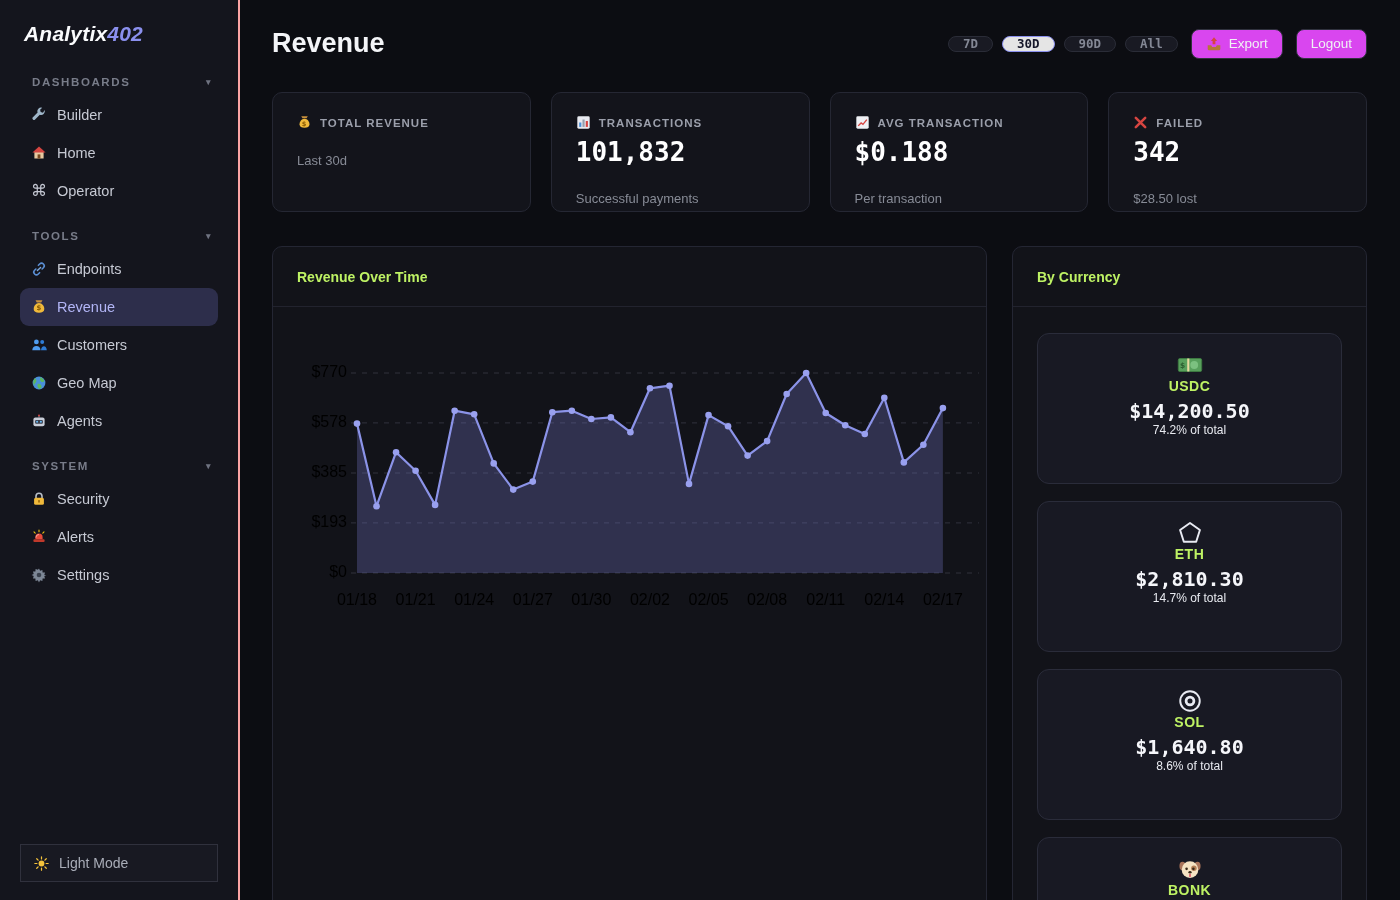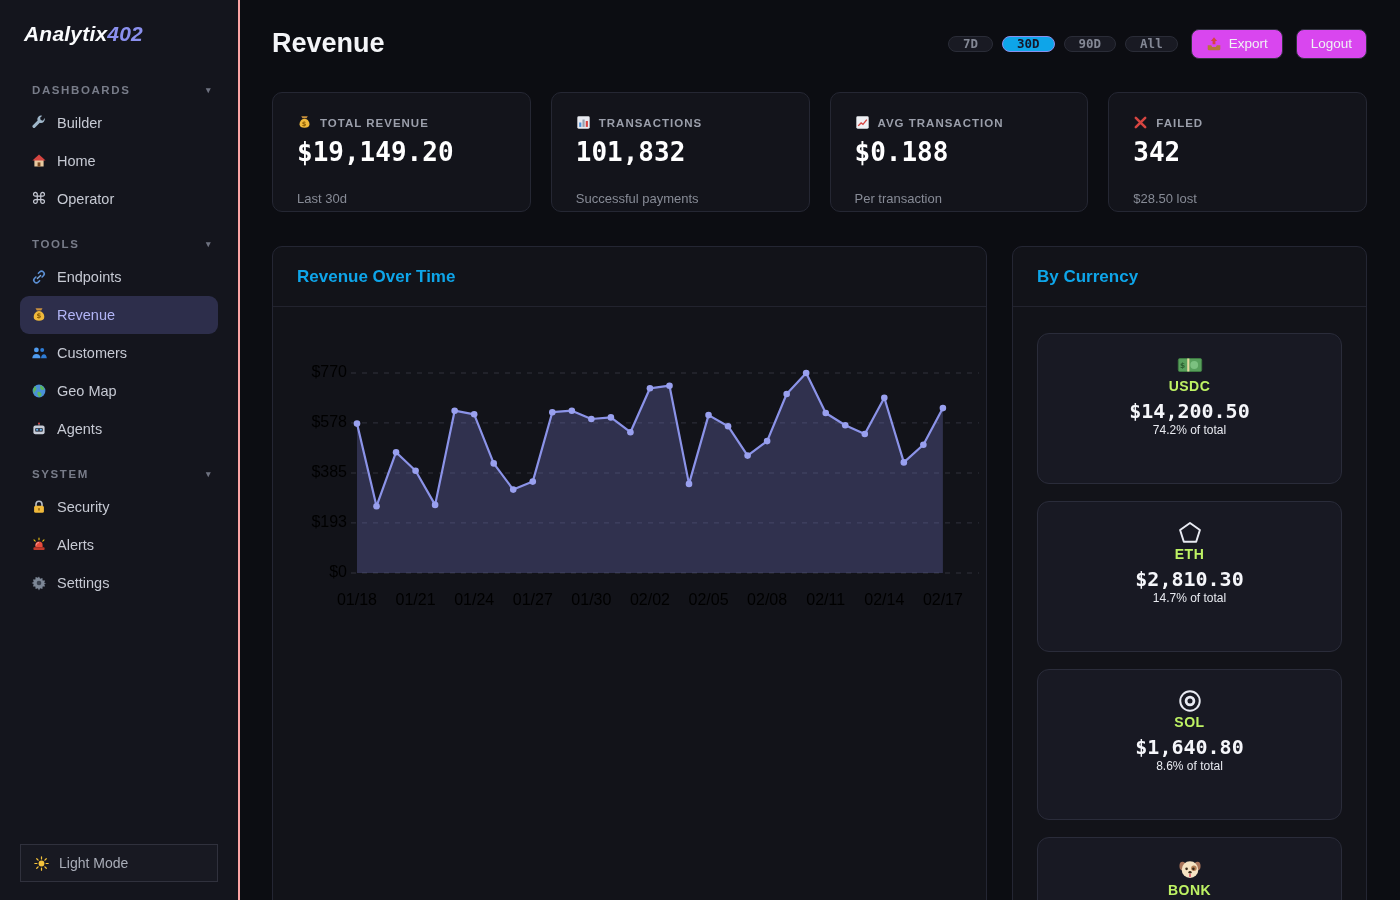--- a/index.html
+++ b/index.html
@@ -19,21 +19,21 @@
   }
   .logo { padding:0 24px; font-size:21px; font-weight:bold; font-style:italic; color:#fafbfd; letter-spacing:.2px; }
   .logo .accent { color:#8b90ee; }
   .nav { flex:1; margin-top:30px; }
   .section-label {
     display:flex; justify-content:space-between; align-items:center;
     padding:0 26px 0 32px; margin:20px 0 8px;
     color:#787c89; font-size:11.5px; font-weight:bold; letter-spacing:1.6px;
     cursor:pointer;
   }
-  .section-label:first-child { margin-top:8px; }
+  .section-label:first-child { margin-top:0; }
   .section-label .arrow { font-size:9px; color:#6e7280; }
   .nav-item {
     height:38px; margin:0 20px; padding:0 11px; border-radius:9px;
     display:flex; align-items:center; gap:10px;
     color:#c6c9d3; font-size:14.5px; cursor:pointer;
   }
   .nav-item.active { background:#2d2e4b; color:#b2b5f6; }
   .theme-toggle {
     margin:0 20px; height:38px; flex:none;
     border:1px solid #30313d; border-radius:0; background:#181922;
@@ -53,42 +53,42 @@
   .main { flex:1; padding:28px 33px 0 32px; display:flex; flex-direction:column; }
   .topbar { display:flex; justify-content:space-between; align-items:center; }
   .page-title { font-size:27px; font-weight:bold; color:#f4f5f8; }
   .controls { display:flex; align-items:center; gap:9px; }
   .pill {
     height:16px; padding:0 14px; border-radius:14px;
     background:#191a23; border:1px solid #2a2c37; color:#848895;
     font-family:"DejaVu Sans Mono", monospace; font-size:12.5px; font-weight:bold;
     display:flex; align-items:center; cursor:pointer;
   }
-  .pill.active { background:#0ea5e9; border-color:#8b90ee; color:#16172a; }
+  .pill.active { background:#e5e5e5; border-color:#8b90ee; color:#16172a; }
   .btn {
     height:30px; padding:0 14px; border-radius:8px; margin-left:4px;
     background:#d946ef; border:1px solid #30323e; color:#f0f1f5;
     font-size:13.5px; font-weight:normal;
     display:flex; align-items:center; gap:7px; cursor:pointer;
   }
 
   
   .stats-row { display:grid; grid-template-columns:repeat(4,1fr); gap:20px; margin-top:33px; }
   .stat-card {
     height:120px; background:#13141b; border:1px solid #252733; border-radius:10px;
     padding:22px 24px;
   }
   .stat-label { display:flex; align-items:center; gap:8px; color:#9b9fab; font-size:11.5px; font-weight:bold; letter-spacing:1px; }
   .stat-value { font-family:"DejaVu Sans Mono", monospace; font-weight:bold; font-size:26px; color:#ffffff; margin-top:8px; line-height:1.15; }
   .stat-sub { color:#878b96; font-size:13px; margin-top:23px; }
 
   
   .charts-row { display:grid; grid-template-columns:1fr 355px; gap:25px; margin-top:34px; height:720px; }
   .panel { background:#121319; border:1px solid #242633; border-radius:10px; overflow:hidden; display:flex; flex-direction:column; }
-  .panel-header { height:60px; flex:none; padding:0 24px; display:flex; align-items:center; border-bottom:1px solid #22232e; font-size:17px; font-weight:bold; color:#0ea5e9; }
+  .panel-header { height:60px; flex:none; padding:0 24px; display:flex; align-items:center; border-bottom:1px solid #22232e; font-size:14px; font-weight:bold; color:#bef264; }
   .chart-body { padding-top:10px; }
 
   
   .cur-list { padding:26px 24px; display:flex; flex-direction:column; gap:17px; }
   .cur-card {
     background:#181923; border:1px solid #2a2c3a; border-radius:12px;
     padding:18px 20px 20px; text-align:center; height:151px; flex:none;
     display:flex; flex-direction:column; align-items:center;
   }
   .cur-name { font-size:14px; font-weight:bold; letter-spacing:.5px; color:#bef264; margin-top:0; }
@@ -276,21 +276,20 @@
       <div class="stat-label">
         <span class="icon ic15">
             <svg viewBox="0 0 16 16">
               <path d="M5.8 3.4h4.4l1.3-2.1H4.5z" fill="#c9913d"></path>
               <path d="M8 3.9C4.8 3.9 2.7 7 2.7 9.9c0 2.5 2 3.8 5.3 3.8s5.3-1.3 5.3-3.8C13.3 7 11.2 3.9 8 3.9z" fill="#f0b93b"></path>
               <text x="8" y="11.2" font-size="7" font-weight="bold" text-anchor="middle" fill="#8a5a00" font-family="DejaVu Sans, sans-serif">$</text>
             </svg>
           </span>
         <span>TOTAL REVENUE</span>
       </div>
-      <div class="stat-value">$19,149.20</div>
       <div class="stat-sub">Last 30d</div>
     </div>
     <div class="stat-card">
       <div class="stat-label">
         <span class="icon ic15">
             <svg viewBox="0 0 16 16">
               <rect x="1.4" y="1.4" width="13.2" height="13.2" rx="1.5" fill="#e8eaf0"></rect>
               <rect x="3.4" y="8" width="2.3" height="4.7" fill="#4a90d9"></rect>
               <rect x="6.9" y="4.8" width="2.3" height="7.9" fill="#95a0ad"></rect>
               <rect x="10.4" y="6.4" width="2.3" height="6.3" fill="#d64541"></rect>

